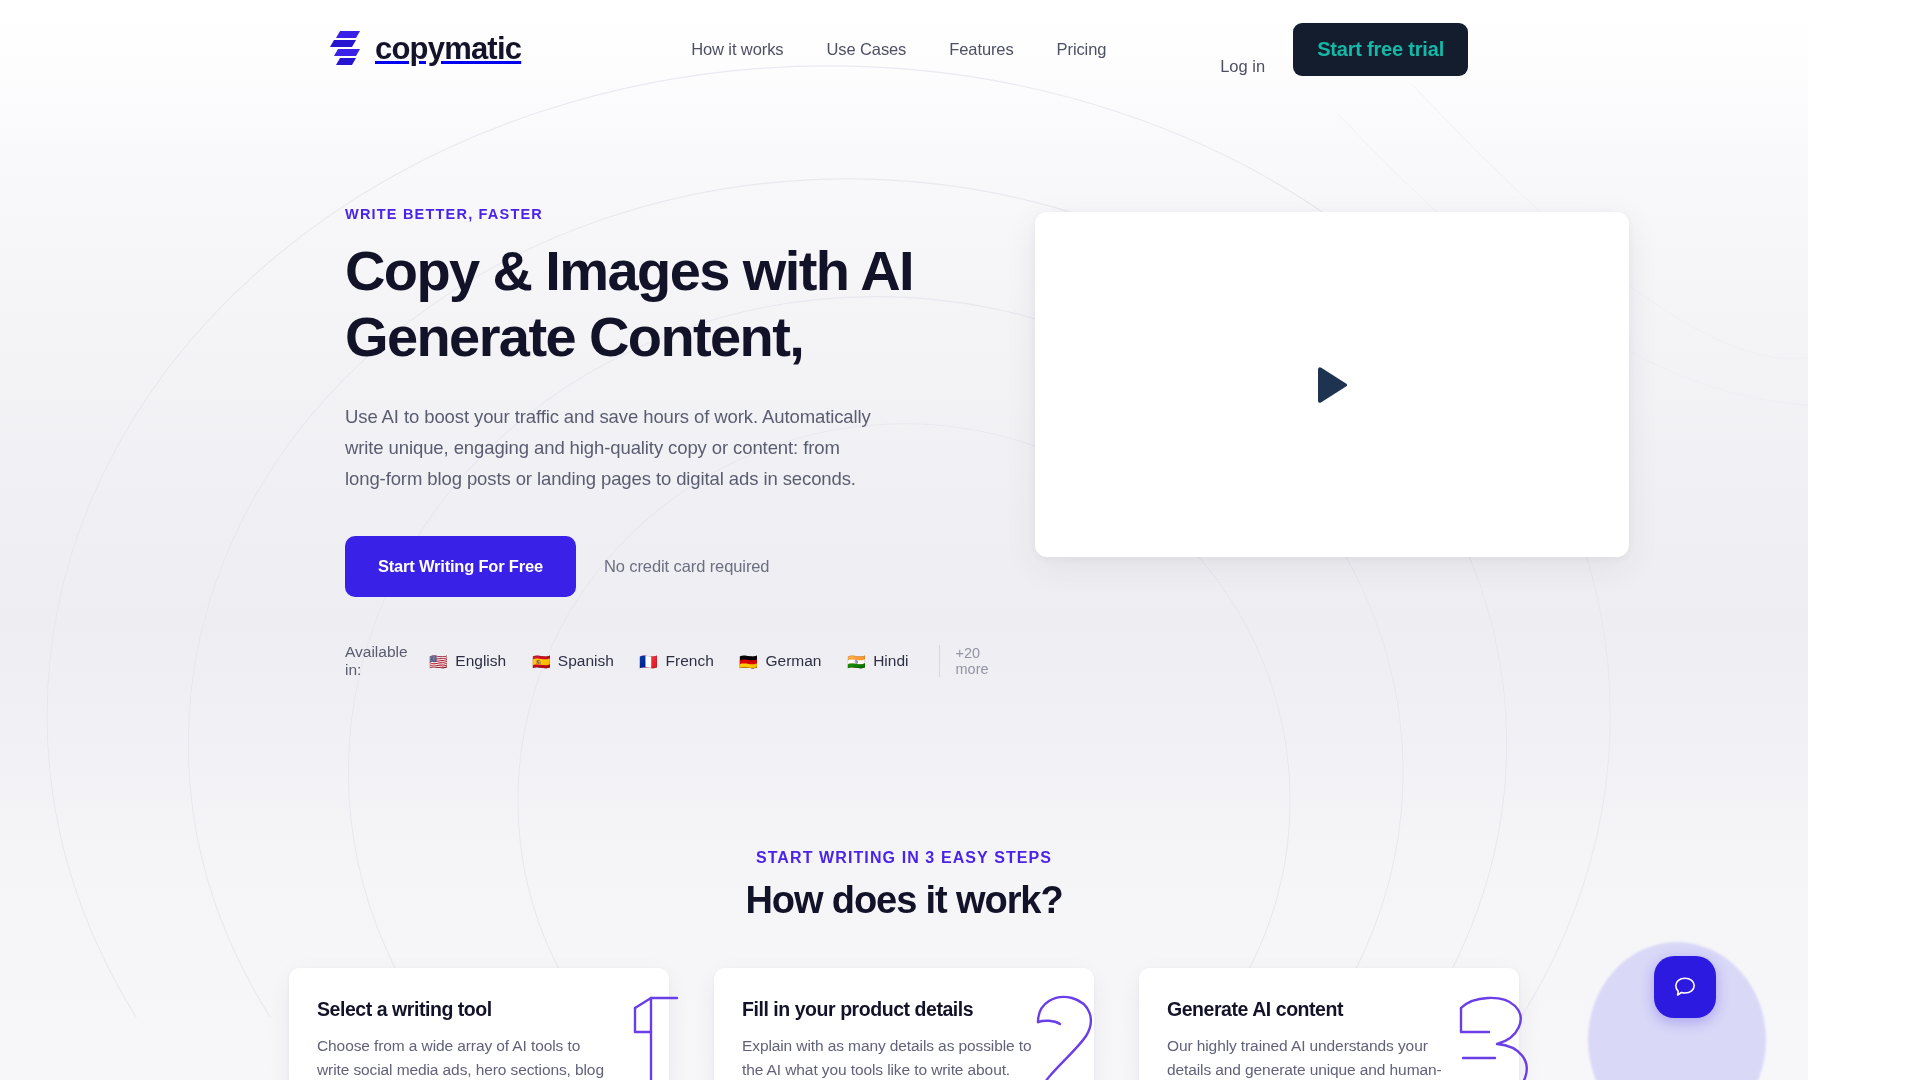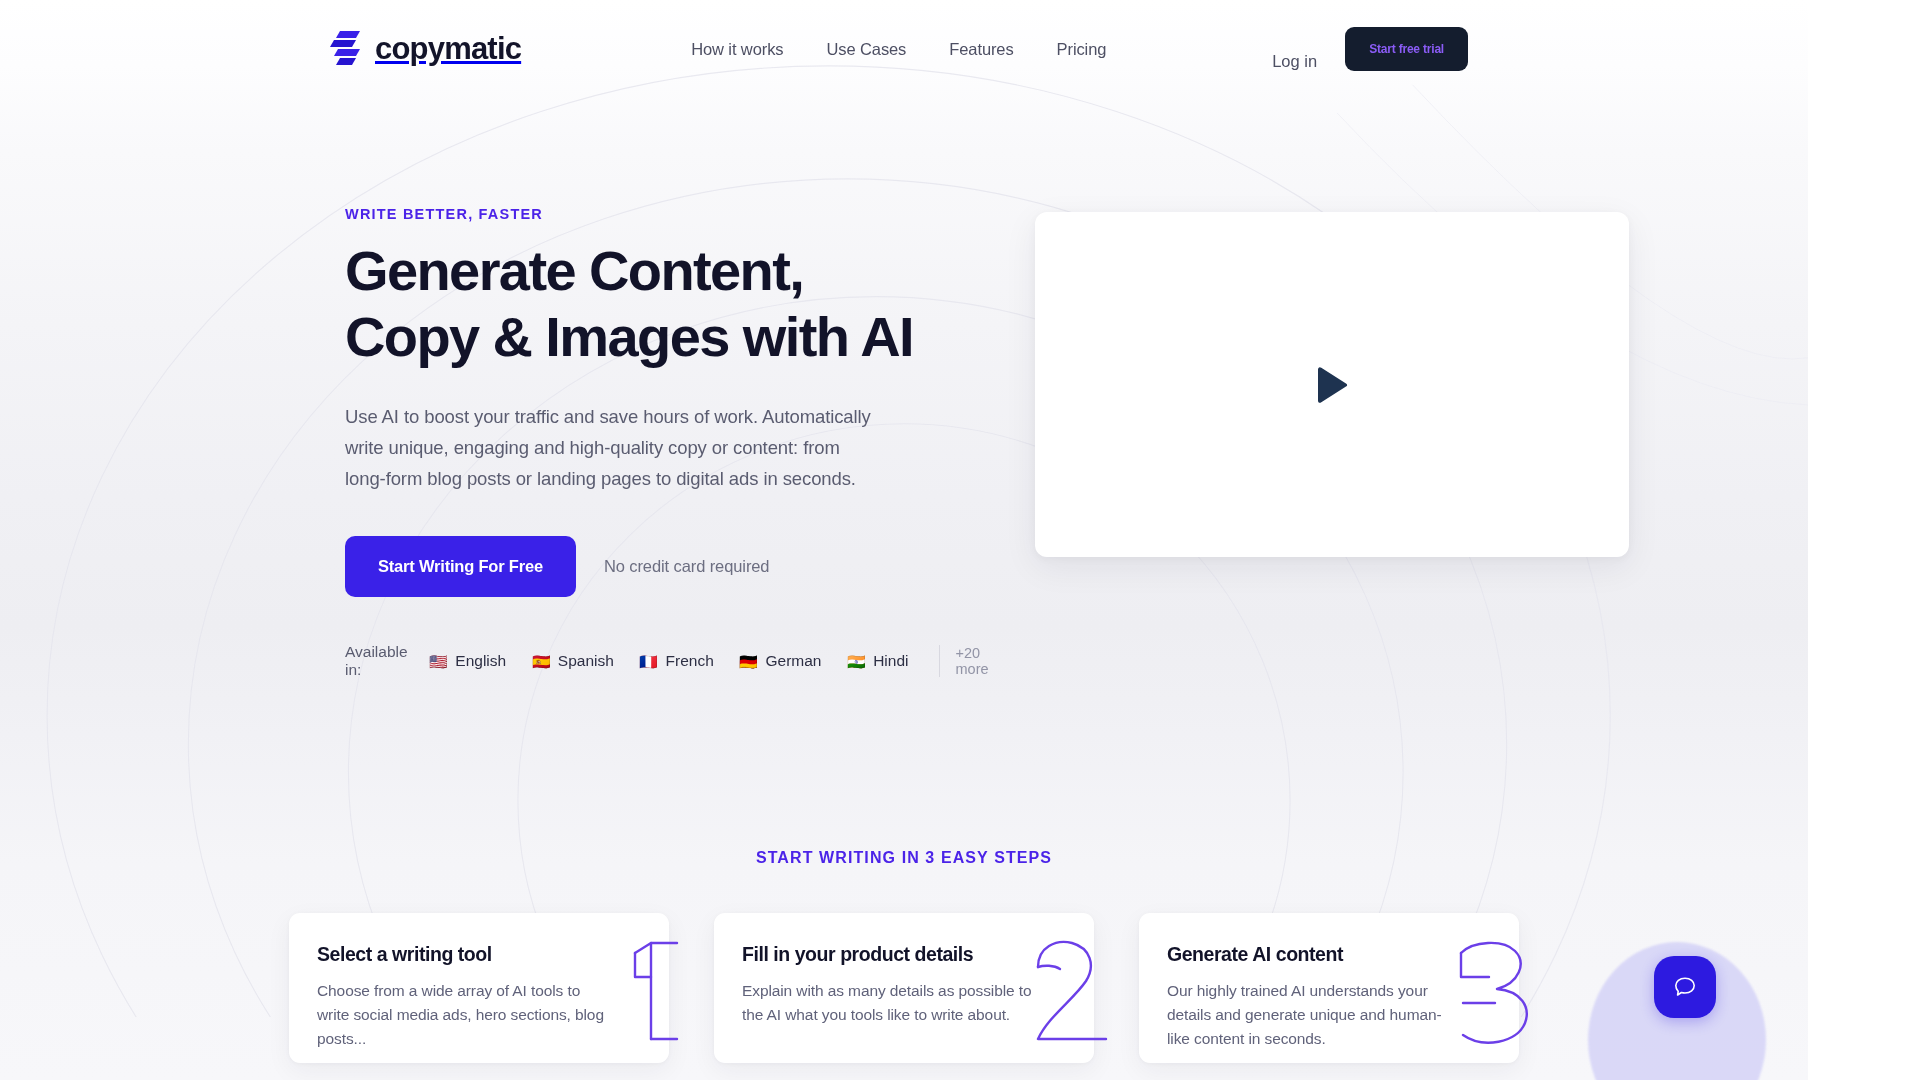--- a/index.html
+++ b/index.html
@@ -58,22 +58,22 @@
   }
 
   .header-right {
     margin-left:auto;
     display:flex; align-items:flex-end; gap:28px;
   }
   .login-link {
     font-size:16.5px; color:#4d4f63; text-decoration:none;
   }
   .trial-btn {
-    background:#141d2e; color:#8b5cf6;
-    font-size:12px; font-weight:700; letter-spacing:-0.2px;
+    background:#141d2e; color:#14b8a6;
+    font-size:20px; font-weight:700; letter-spacing:-0.2px;
     border:none; border-radius:9px;
     padding:15px 24px;
     cursor:pointer; white-space:nowrap;
   }
 
   
   .hero {
     position:relative; z-index:4;
     display:flex;
     padding:98px 0 0 345px;
@@ -243,22 +243,22 @@
       <button class="trial-btn">Start free trial</button>
     </div>
   </header>
 
   <section class="hero">
 
     <div class="hero-left">
       <div class="eyebrow">WRITE BETTER, FASTER</div>
 
       <h1 class="hero-title">
+        <span class="line">Copy &amp; Images with AI</span>
         <span class="line">Generate Content,</span>
-        <span class="line">Copy &amp; Images with AI</span>
       </h1>
 
       <p class="hero-sub">Use AI to boost your traffic and save hours of work. Automatically write unique, engaging and high-quality copy or content: from long-form blog posts or landing pages to digital ads in seconds.</p>
 
       <div class="cta-row">
         <button class="cta-btn">Start Writing For Free</button>
         <span class="cta-note">No credit card required</span>
       </div>
 
       <div class="langs">
@@ -293,20 +293,21 @@
       <div class="video-card">
         <svg class="play-tri" width="34" height="38" viewBox="0 0 34 38">
           <path d="M3 3.6 C3 1.4 4.6 0.5 6.3 1.7 L31 17.4 C32.6 18.4 32.6 19.6 31 20.6 L6.3 36.3 C4.6 37.5 3 36.6 3 34.4 Z" fill="#1e3350"></path>
         </svg>
       </div>
     </div>
   </section>
 
   <section class="how">
     <div class="how-eyebrow">START WRITING IN 3 EASY STEPS</div>
+    <h2 class="how-title">How does it work?</h2>
 
     <div class="cards">
 
       <div class="card">
         <h3>Select a writing tool</h3>
         <p>Choose from a wide array of AI tools to write social media ads, hero sections, blog posts...</p>
         <svg class="card-num" viewBox="0 0 110 120">
           <path d="M46 22 L62 12 L62 108" fill="none" stroke="#6b3fe8" stroke-width="2.4" stroke-linejoin="round" stroke-linecap="round"></path>
           <path d="M46 22 L46 46 L62 46" fill="none" stroke="#6b3fe8" stroke-width="2.4" stroke-linejoin="round" stroke-linecap="round"></path>
           <path d="M62 108 L88 108" fill="none" stroke="#6b3fe8" stroke-width="2.4" stroke-linecap="round"></path>

